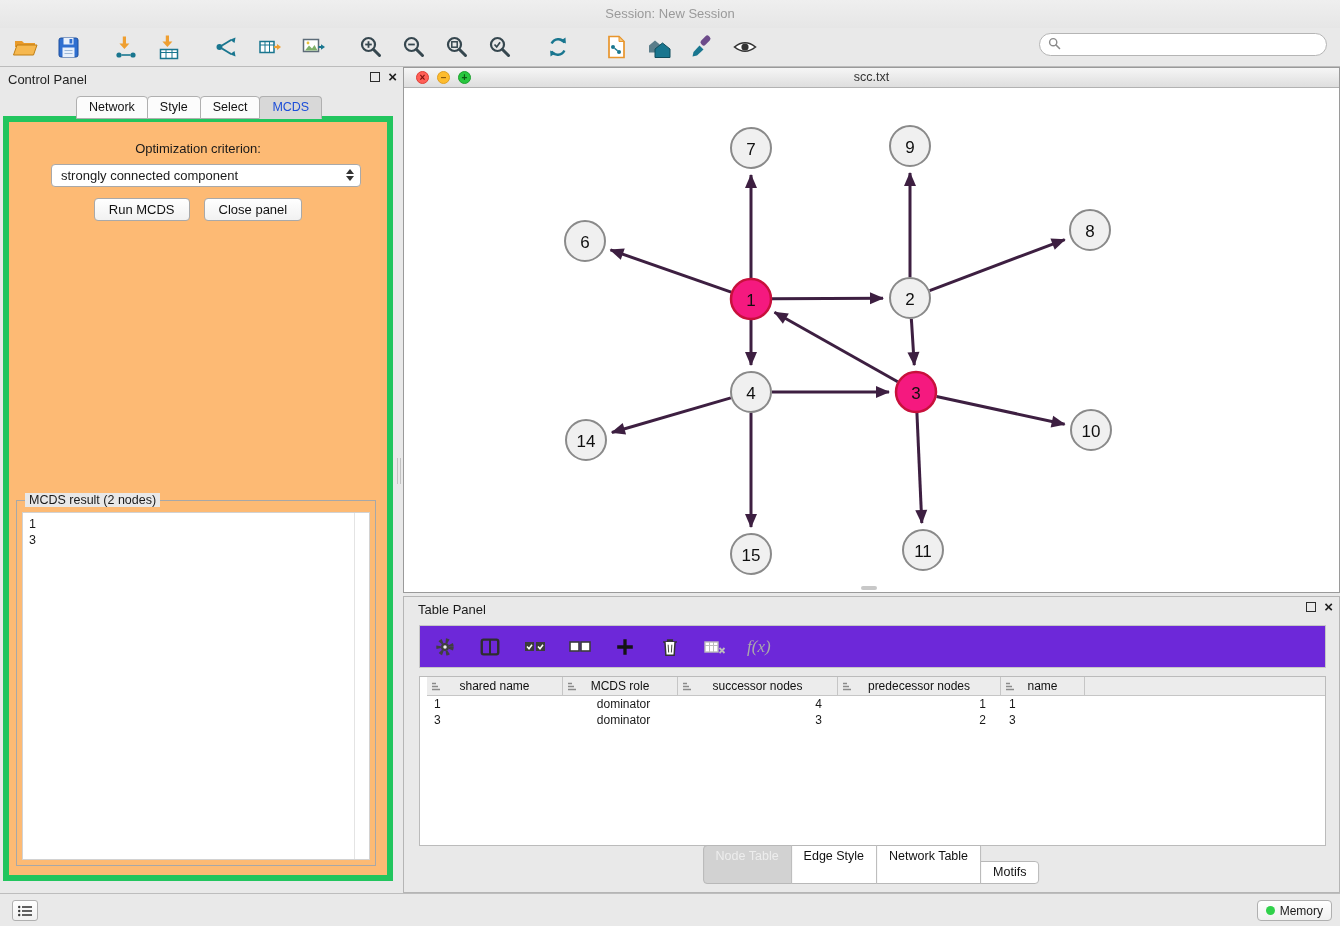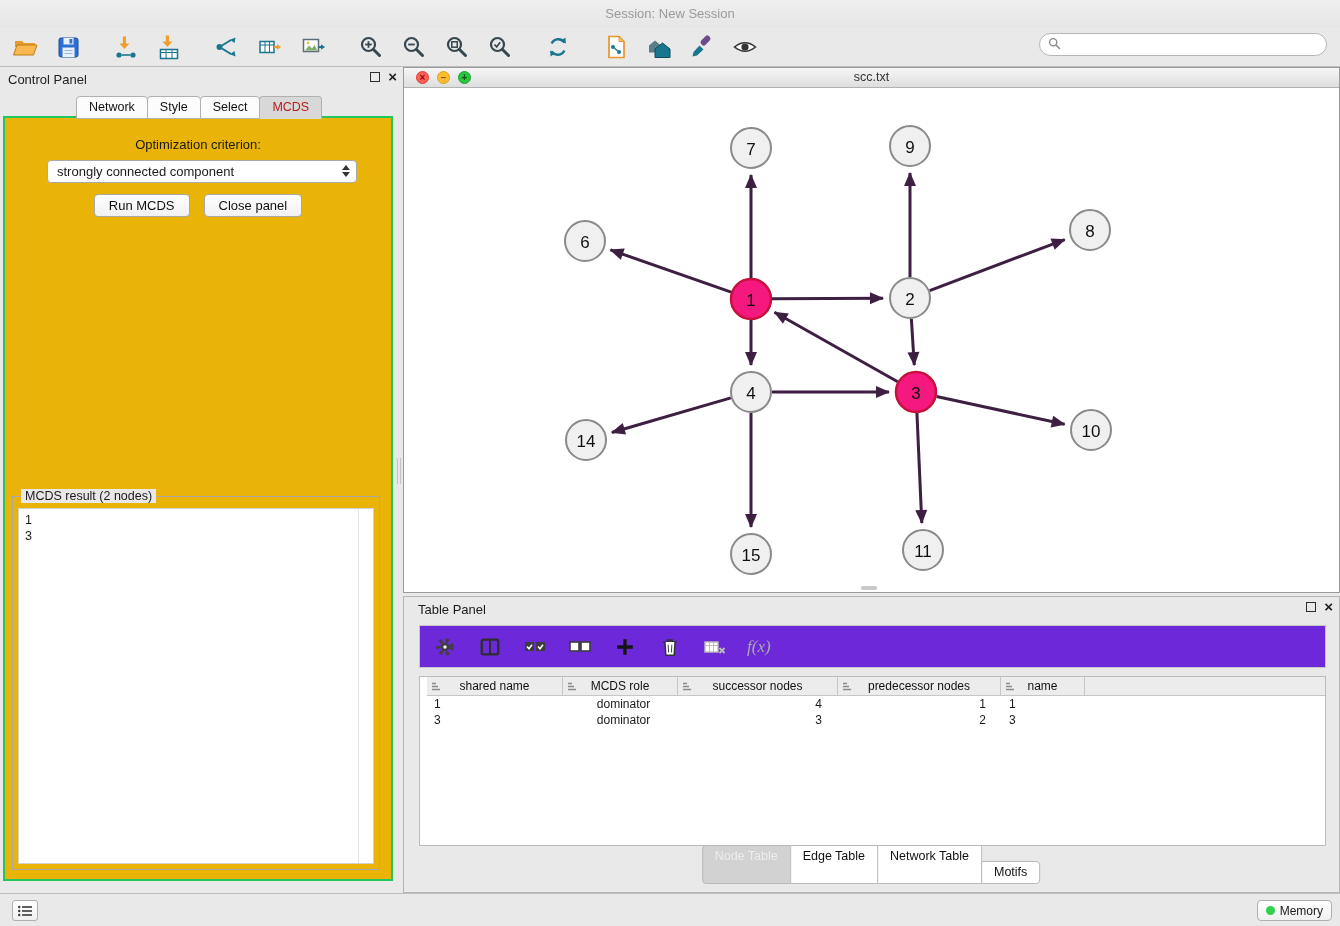--- a/index.html
+++ b/index.html
@@ -37,24 +37,24 @@
   .float-btn { width:10px; height:10px; border:1.6px solid #2c2c2c; display:inline-block; }
   .close-btn { font-size:15px; font-weight:bold; color:#1d1d1d; line-height:10px; }
   
   .control-panel { position:absolute; left:0; top:67px; width:403px; height:814px; }
   .cp-title { position:absolute; left:8px; top:5px; font-size:13px; color:#222; }
   .cp-tabs { position:absolute; left:77px; top:29px; display:flex; z-index:2; }
   .cp-tab {
     padding:3px 12px 4px 12px; font-size:12.5px; background:#fcfcfc;
     border:1px solid #b0b0b0; margin-left:-1px; border-radius:4px 4px 0 0; color:#111;
   }
-  .cp-tab.active { background:#d8d8d8; color:#b91c1c; border-bottom-color:#d8d8d8; }
+  .cp-tab.active { background:#d8d8d8; color:#1d4ed8; border-bottom-color:#d8d8d8; }
   .cp-content {
     position:absolute; left:3px; right:10px; top:49px; bottom:0;
-    border:2px solid #22c55e; background:#eab308;
+    border:6px solid #22c55e; background:#fdba74;
   }
   .opt-label { position:absolute; top:19px; left:0; right:0; text-align:center; font-size:13px; }
   .dropdown {
     position:absolute; top:42px; left:42px; width:310px; height:23px;
     background:#fff; border:1px solid #a9a9a9; border-radius:4px;
     display:flex; align-items:center; padding:0 22px 0 9px; font-size:13px;
   }
   .dd-stepper { position:absolute; right:6px; top:4px; display:flex; flex-direction:column; gap:2px; }
   .dd-up { width:0; height:0; border-left:4px solid transparent; border-right:4px solid transparent; border-bottom:5px solid #333; }
   .dd-down { width:0; height:0; border-left:4px solid transparent; border-right:4px solid transparent; border-top:5px solid #333; }
@@ -516,21 +516,21 @@
     <div class="tbl-row">
       <div class="td c0">3</div>
       <div class="td c1">dominator</div>
       <div class="td c2">3</div>
       <div class="td c3">2</div>
       <div class="td c4">3</div>
     </div>
   </div>
   <div class="tp-tabs">
     <span class="tp-tab active">Node Table</span>
-    <span class="tp-tab">Edge Table</span>
+    <span class="tp-tab">Edge Style</span>
     <span class="tp-tab">Network Table</span>
     <span class="tp-tab">Motifs</span>
   </div>
 </div>
 
 <div class="status-bar">
   <span class="sb-left-btn">
     <svg width="16" height="14" viewBox="0 0 16 14">
       <circle cx="2.2" cy="3" r="1.2" fill="#3a3a3a"></circle>
         <line x1="5" y1="3" x2="15" y2="3" stroke="#3a3a3a" stroke-width="1.6"></line>

